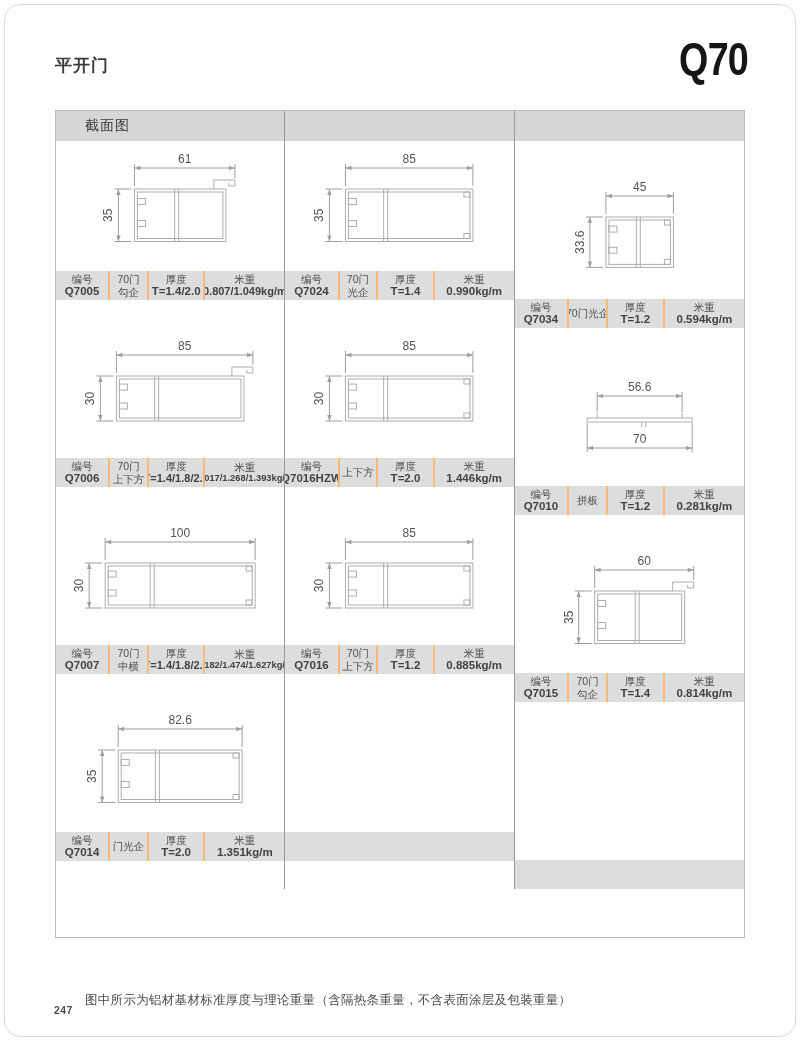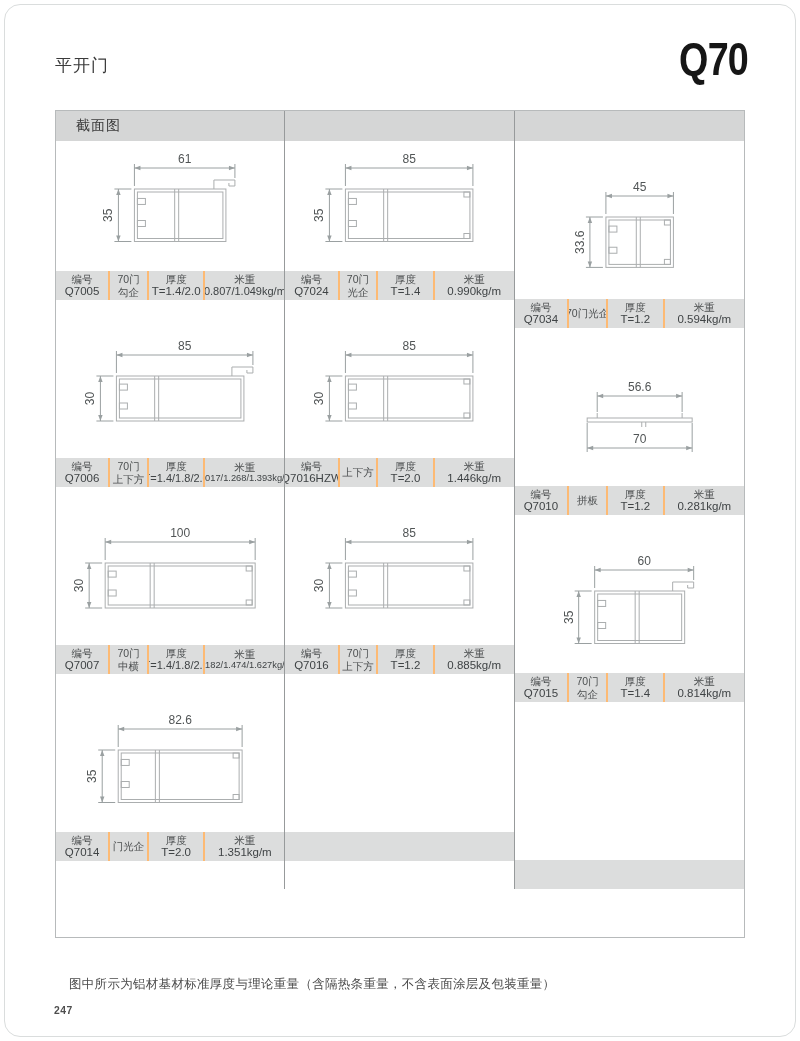--- a/index.html
+++ b/index.html
@@ -7,51 +7,51 @@
     width:800px;height:1041px;position:relative;overflow:hidden;
     font-family:"Liberation Sans","DejaVu Sans",sans-serif;
     -webkit-font-smoothing:antialiased;
   }
   .page-edge{
     position:absolute;inset:4px;border:1px solid #dadddd;border-radius:16px;
     pointer-events:none;
   }
   .cat-title{
     position:absolute;left:55px;top:54px;font-size:17px;color:#3b3b3b;
-    font-weight:400;letter-spacing:1px;
+    font-weight:700;letter-spacing:1px;
   }
   .series-code{
     position:absolute;right:52px;top:32px;font-size:46px;font-weight:bold;
     color:#161616;transform:scaleX(.82);transform-origin:right center;
     letter-spacing:-1px;
   }
   .spec-table{
     position:absolute;left:55px;top:110px;width:690px;height:828px;
     border:1px solid #b7babb;box-sizing:border-box;
     display:flex;flex-direction:column;background:#ffffff;
   }
   .thead{height:30px;flex:0 0 30px;background:#d5d6d6;display:grid;grid-template-columns:1fr 1fr 1fr;}
-  .hcell{border-right:1px solid #979a9b;display:flex;align-items:center;padding-left:20px;box-sizing:border-box;}
+  .hcell{border-right:1px solid #979a9b;display:flex;align-items:center;padding-left:29px;box-sizing:border-box;}
   .hcell:last-child{border-right:none;}
   .hcell span{font-size:14px;color:#3a3a3a;letter-spacing:1px;}
   .prow{height:187px;flex:0 0 159px;display:grid;grid-template-columns:1fr 1fr 1fr;}
   .pcell{border-right:1px solid #979a9b;display:flex;flex-direction:column;box-sizing:border-box;min-width:0;}
   .pcell:last-child{border-right:none;justify-content:flex-end;}
   .draw{height:130px;flex:0 0 130px;}
   .draw svg{display:block;}
   .specband{height:29px;flex:0 0 29px;display:grid;grid-template-columns:23.5fr 16.5fr 24.5fr 35.5fr;gap:2px;background:#fdba74;}
   .specband.empty{display:block;background:#dcdddd;}
   .spec-sub{background:#dcdddd;display:flex;flex-direction:column;align-items:center;justify-content:center;line-height:1.18;overflow:hidden;min-width:0;}
   .spec-label{font-size:10.5px;color:#4c4f50;white-space:nowrap;}
   .spec-cn{font-size:10.5px;color:#4c4f50;white-space:nowrap;}
-  .spec-value{font-size:11.5px;color:#3f4345;white-space:nowrap;}
+  .spec-value{font-size:11.5px;color:#3f4345;white-space:nowrap;font-weight:bold;}
   .spec-value.mid{font-size:11px;}
   .spec-value.long{font-size:9.3px;}
   .tfoot{flex:1;padding:84px 16px 0 13px;box-sizing:border-box;}
-  .tfoot p{margin:0;font-size:12.5px;color:#4a4a4a;line-height:22px;letter-spacing:.3px;}
+  .tfoot p{margin:16px;font-size:12.5px;color:#4a4a4a;line-height:22px;letter-spacing:.3px;}
   .page-number{
     position:absolute;left:54px;top:1004px;font-size:11.5px;font-weight:bold;
     color:#4e4e4e;transform:scaleX(.9);transform-origin:left center;letter-spacing:.5px;
   }
 </style>
 </head>
 <body>
 
 <div class="page-edge"></div>
 

